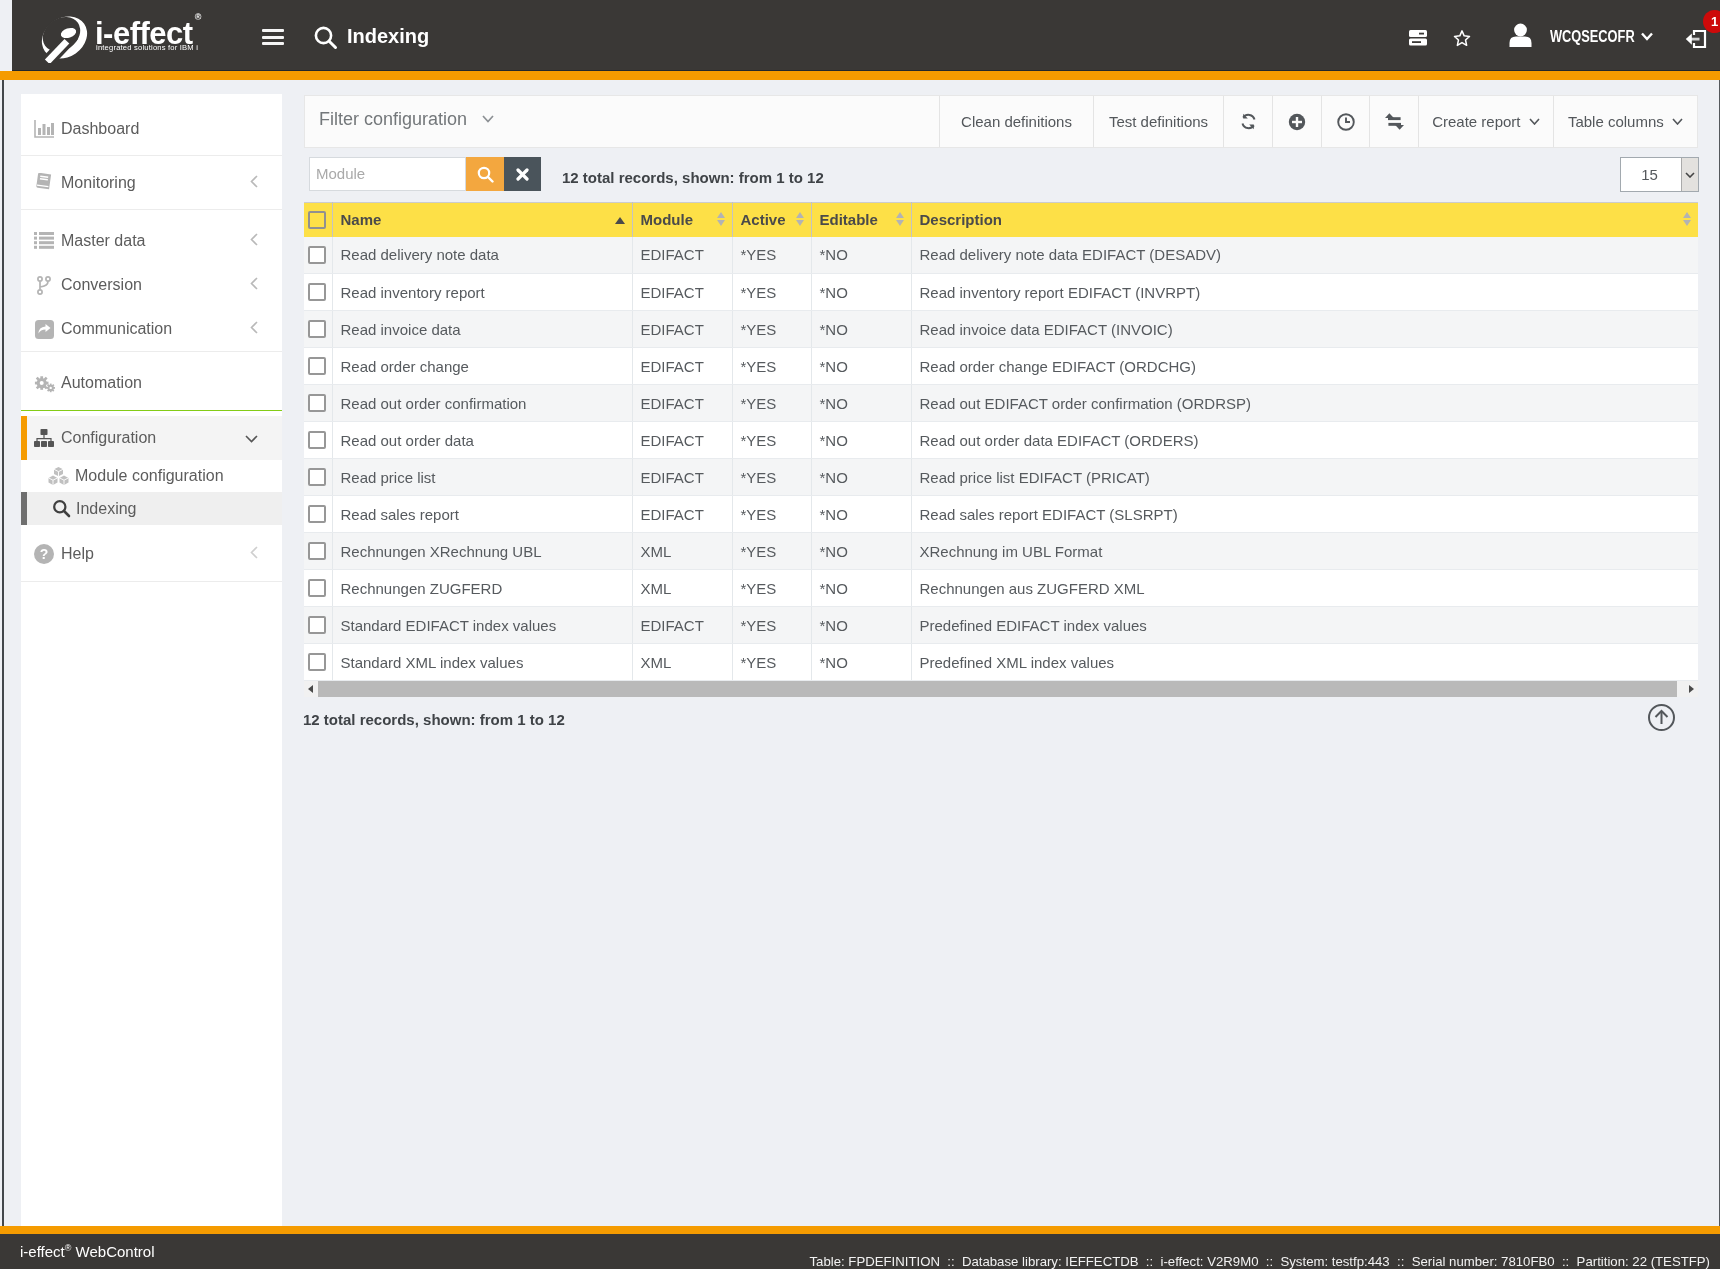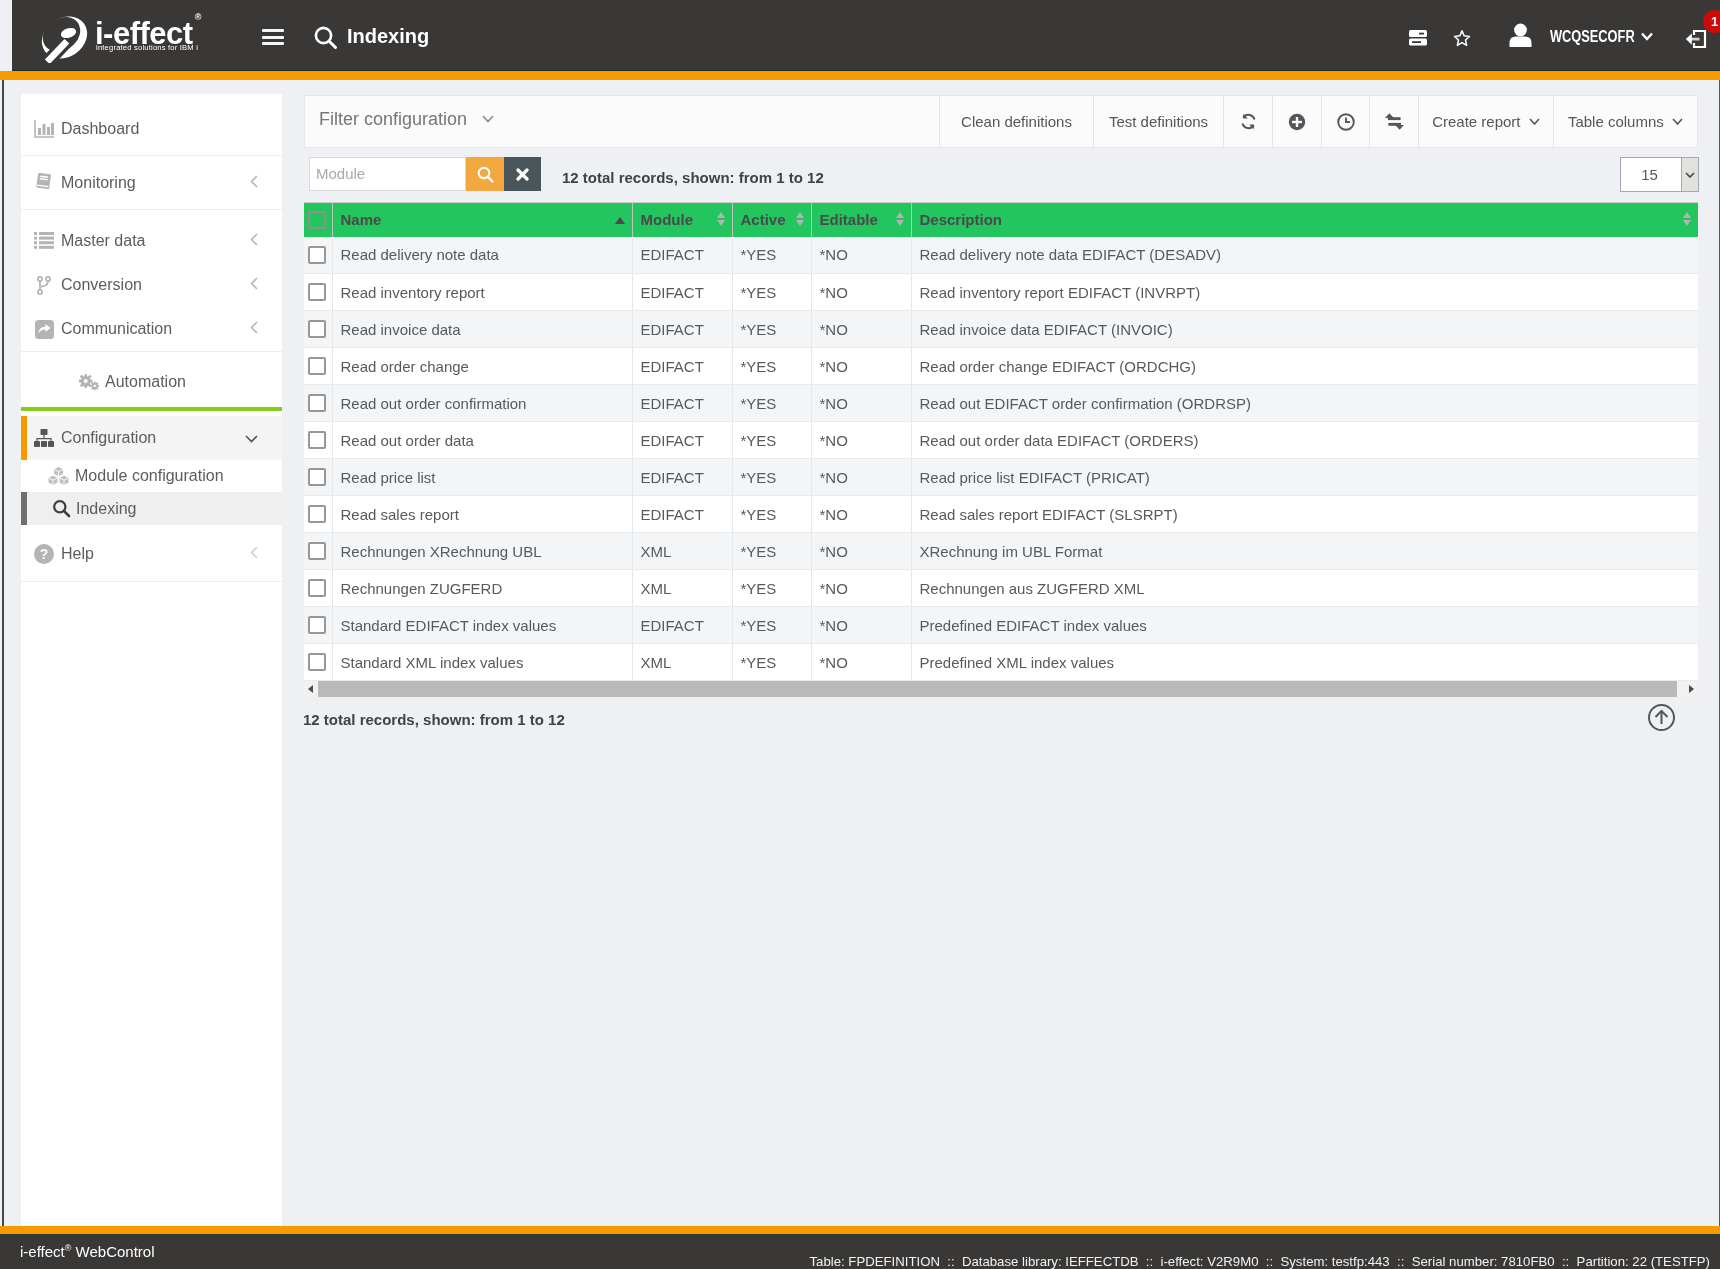--- a/index.html
+++ b/index.html
@@ -30,21 +30,21 @@
 #sidebar { position:absolute; left:21px; top:94px; width:261px; height:1132px; background:#fff; }
 #sidebar ul { list-style:none; margin-top:9px; }
 #sidebar li { position:relative; display:flex; align-items:center; font-size:16px; color:#5c5c5c; }
 #sidebar li .ic { width:22px; margin-left:12px; margin-right:6px; display:flex; justify-content:center; }
 #sidebar li .chev { position:absolute; right:24px; }
 li.it-dash { height:53px; border-bottom:1px solid #ececec; }
 li.it-mon { height:54px; border-bottom:1px solid #ececec; }
 li.it-master { height:45px; margin-top:8px; }
 li.it-conv { height:44px; }
 li.it-comm { height:45px; margin-bottom:4px; border-bottom:1px solid #ececec; }
-li.it-auto { height:55px; border-bottom:4px solid #84cc16;padding-left:44px; }
+li.it-auto { height:55px; border-bottom:1px solid #84cc16; }
 li.it-config { height:44px; margin-top:5px; background:#f4f4f4; border-left:6px solid #f59b00; color:#444; }
 #sidebar li.it-config .ic { margin-left:6px; }
 li.it-modconf { height:32px; }
 #sidebar li.it-modconf .ic { margin-left:26px; margin-right:6px; }
 li.it-idx { height:33px; background:#efefef; border-left:6px solid #6f6f6f; color:#444; }
 #sidebar li.it-idx .ic { margin-left:23px; margin-right:4px; }
 li.it-help { height:56px; border-bottom:1px solid #ececec; margin-top:1px; }
 
 
 #toolbar { position:absolute; left:304px; top:95px; width:1394px; height:53px; background:#fbfbfb; border:1px solid #e7e7e7; }
@@ -55,21 +55,21 @@
 #searchinput { position:absolute; left:309px; top:157px; width:157px; height:34px; background:#fff; border:1px solid #d6dade; font-size:15px; color:#a9a9a9; line-height:32px; padding-left:6px; }
 #btnsearch { position:absolute; left:466px; top:157px; width:38px; height:34px; background:#f3a73f; display:flex; align-items:center; justify-content:center; }
 #btnx { position:absolute; left:504px; top:157px; width:37px; height:34px; background:#4a545b; color:#fff; display:flex; align-items:center; justify-content:center; }
 #totals1 { position:absolute; left:562px; top:169px; font-size:15px; font-weight:bold; color:#3f4347; }
 #pagesel { position:absolute; left:1620px; top:157px; width:79px; height:35px; background:#fff; border:1px solid #a2a9af; }
 #pagesel .val { position:absolute; left:0; top:0; width:57px; height:33px; text-align:center; line-height:33px; font-size:15px; color:#54585c; }
 #pagesel .btn { position:absolute; right:0; top:0; width:17px; height:33px; background:#e3e1de; border-left:1px solid #aaa; display:flex; align-items:center; justify-content:center; }
 
 
 #grid { position:absolute; left:304px; top:202px; width:1394px; border-collapse:collapse; table-layout:fixed; }
-#grid th { background:#22c55e; height:34px; font-size:15px; color:#4a4a4a; text-align:left; padding-left:8px; border-right:1px solid #c3c3c3; border-top:1px solid #cccccc; position:relative; font-weight:bold; }
+#grid th { background:#fde047; height:34px; font-size:15px; color:#4a4a4a; text-align:left; padding-left:8px; border-right:1px solid #c3c3c3; border-top:1px solid #cccccc; position:relative; font-weight:bold; }
 #grid th:last-child, #grid td:last-child { border-right:none;margin-left:47px; }
 #grid td { height:37px; font-size:15px; color:#565a5e; padding-left:8px; border-right:1px solid #e4e8eb; border-bottom:1px solid #e8ebee; }
 #grid tr.odd td { background:#f4f5f6; }
 #grid tr.even td { background:#fff; }
 .cb { display:block; width:18px; height:18px; border:2px solid #909090; border-radius:2px; margin-left:4px; background:transparent; }
 td .cb { border:2px solid #979797; background:#fff; }
 .sort-asc { position:absolute; right:7px; top:14px; width:0; height:0; border-left:5px solid transparent; border-right:5px solid transparent; border-bottom:7px solid #4a4a4a; }
 .sorts { position:absolute; right:7px; top:9px; }
 .sorts div { width:0; height:0; border-left:4.5px solid transparent; border-right:4.5px solid transparent; }
 .sorts .u { border-bottom:6px solid #b3b3b3; margin-bottom:2px; }

